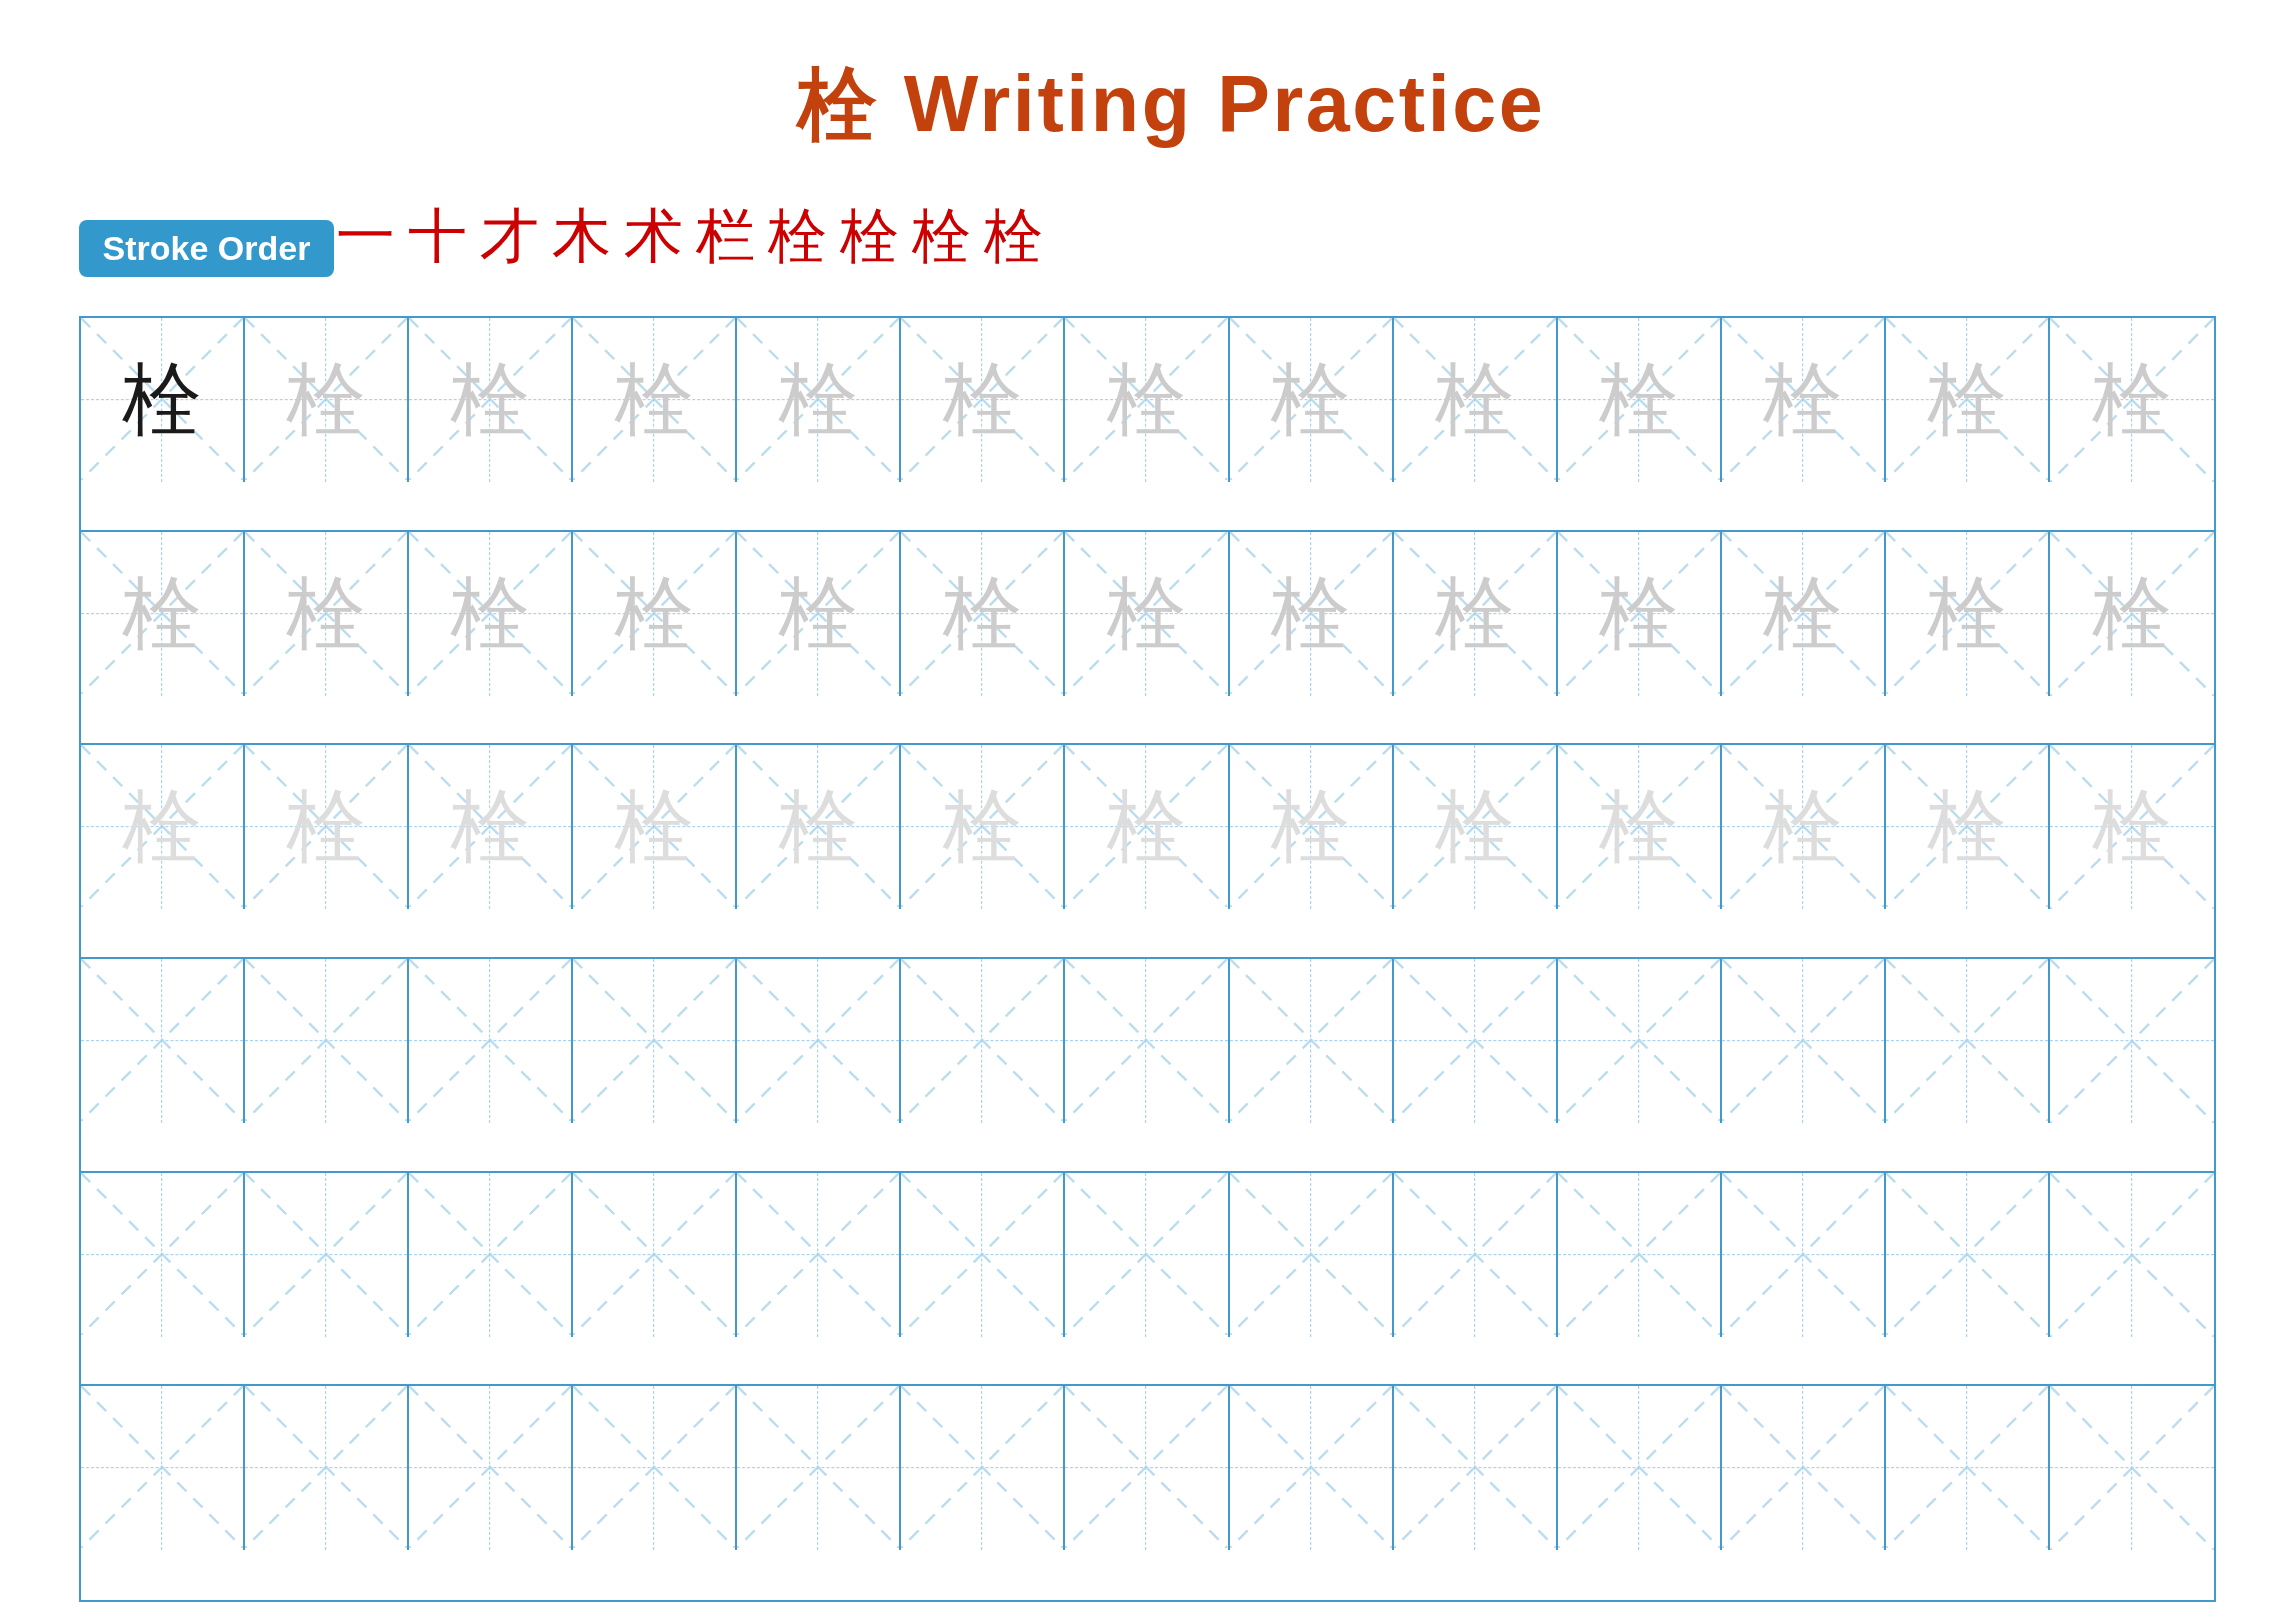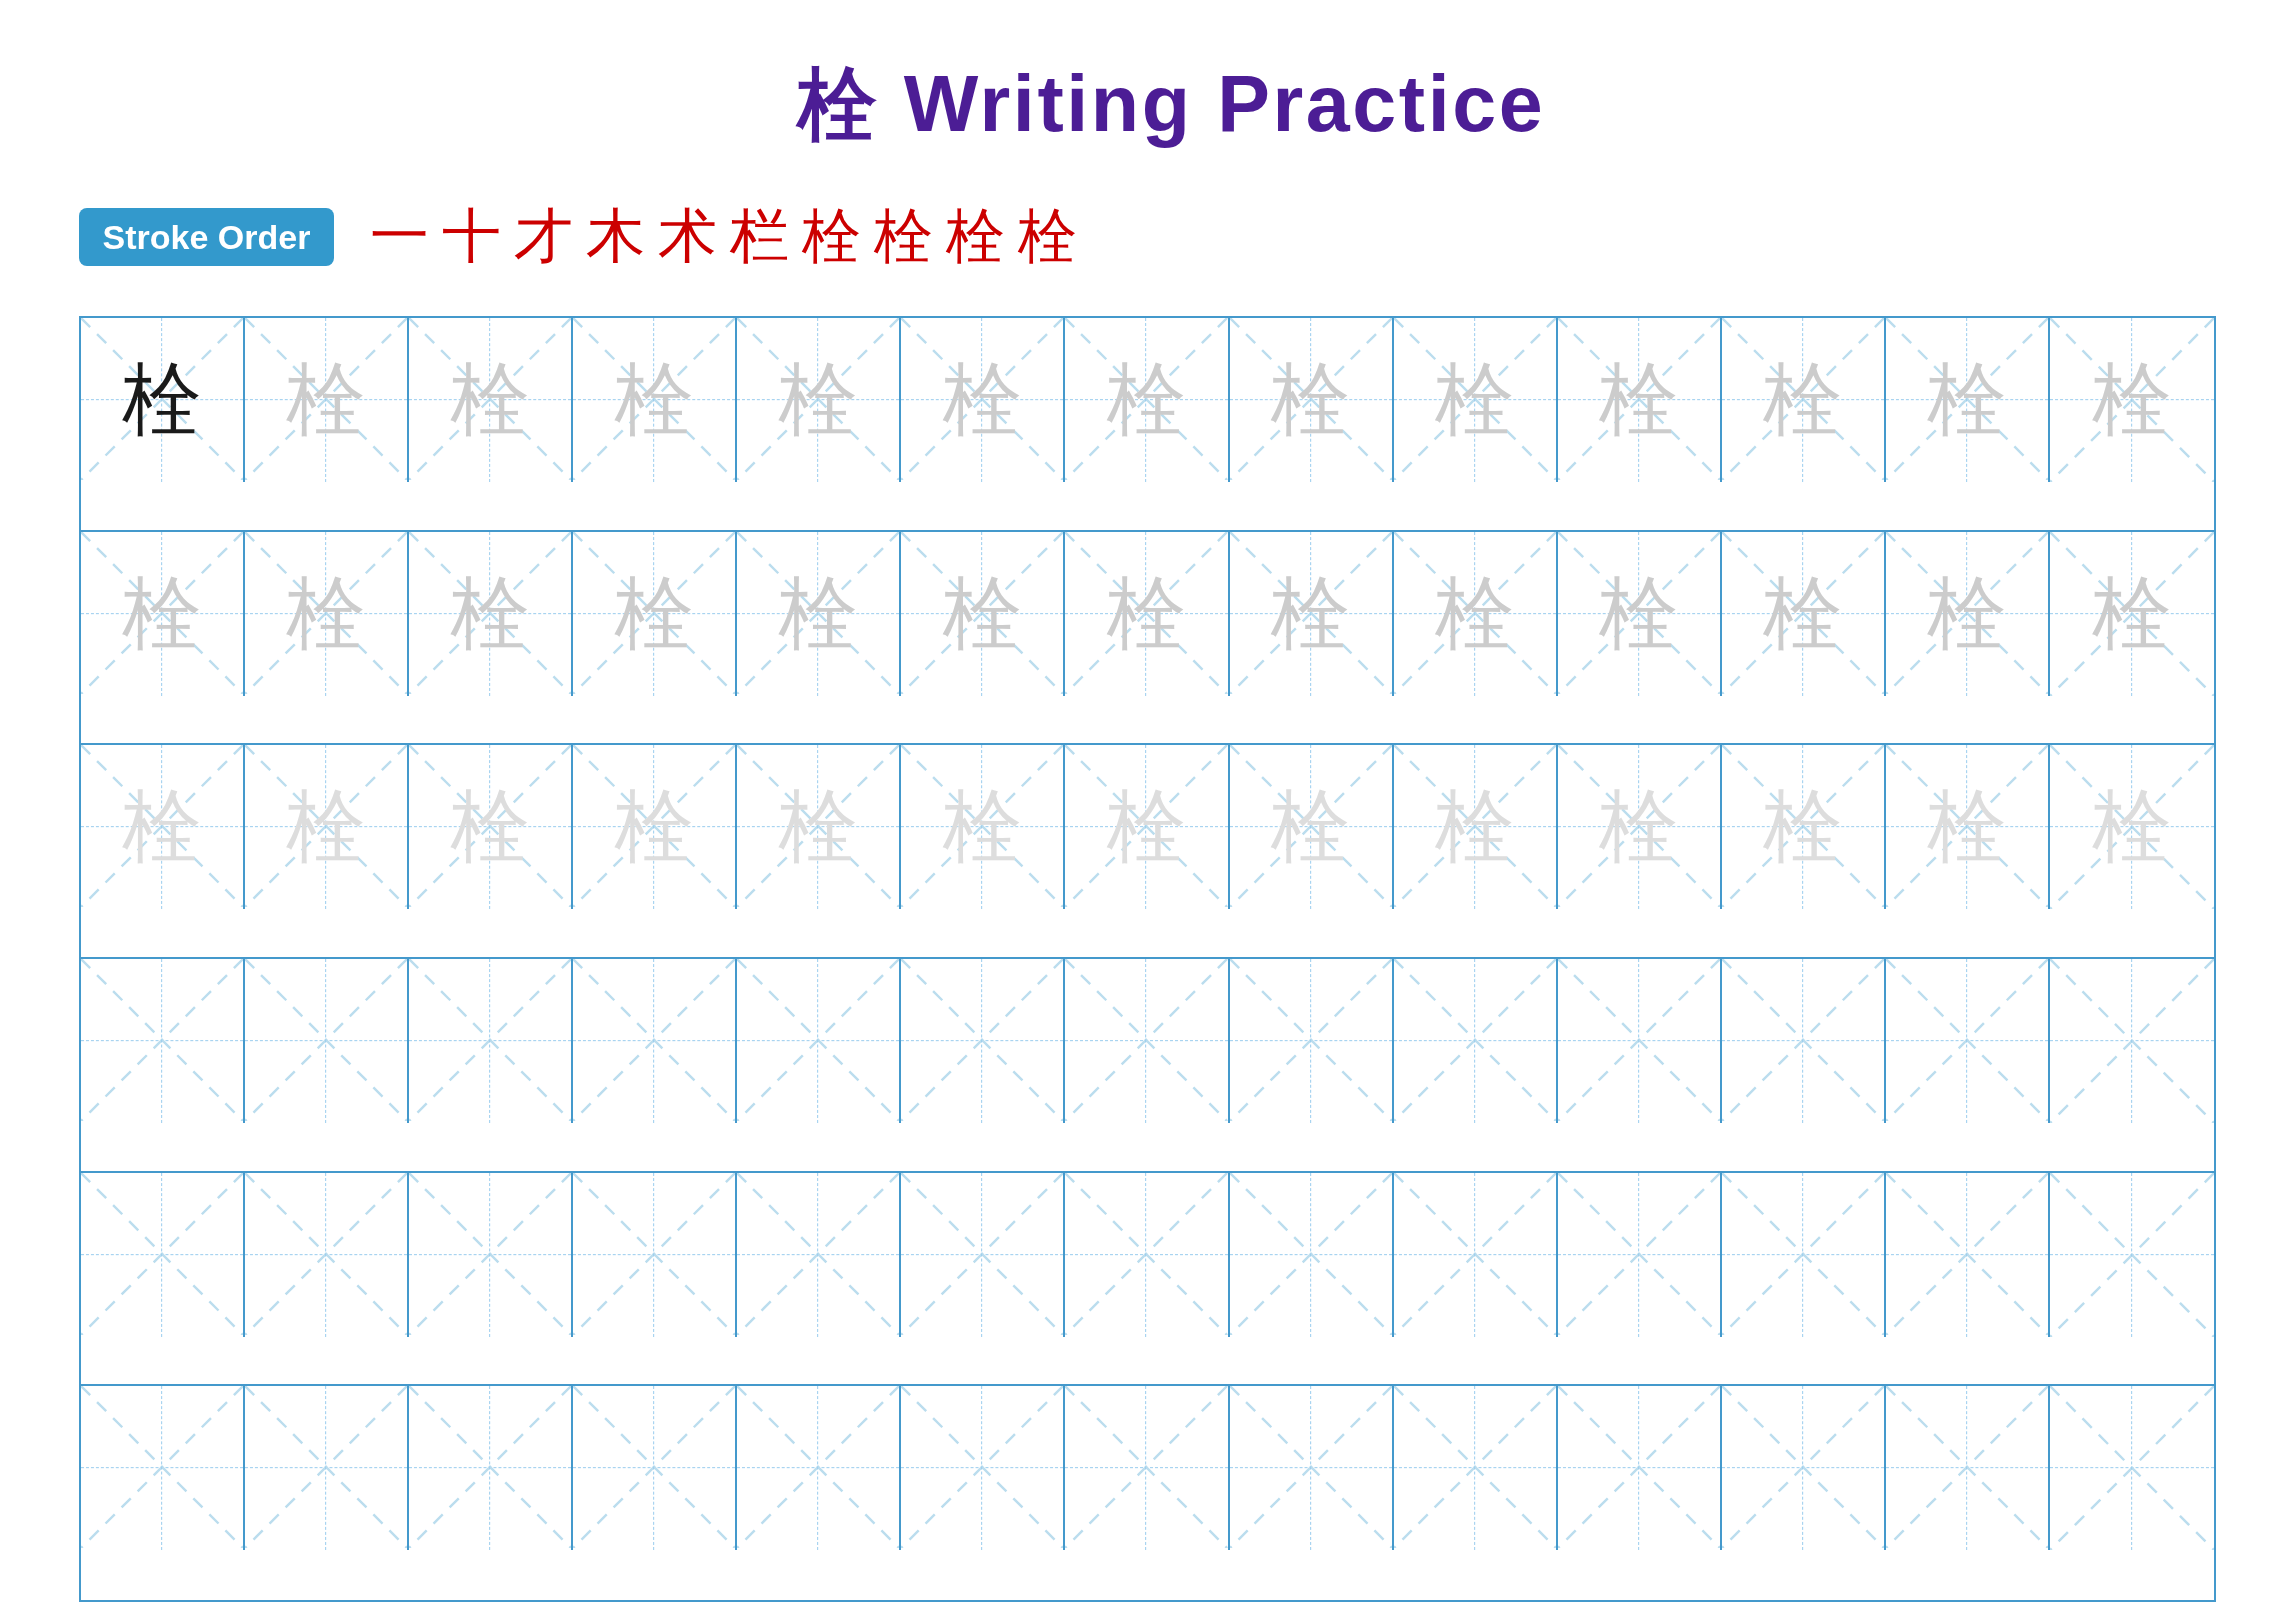--- a/index.html
+++ b/index.html
@@ -18,34 +18,34 @@
       height: 1622px;
       background: #ffffff;
       display: flex;
       flex-direction: column;
       align-items: center;
       padding: 52px 79px 52px 79px;
     }
 
     .title {
       font-size: 79px;
-      color: #4c1d95;
+      color: #c2410c;
       font-weight: bold;
       margin-bottom: 39px;
       text-align: center;
       letter-spacing: 2.6px;
       margin-left: 48px;
     }
 
     .stroke-order-row {
       display: flex;
-      align-items: center;
+      align-items: flex-end;
       width: 100%;
       margin-bottom: 39px;
-      gap: 36px;
+      gap: 2px;
     }
 
     .stroke-order-badge {
       background: #3399cc;
       color: white;
       font-size: 34px;
       font-weight: bold;
       padding: 9.2px 23.6px;
       border-radius: 7.9px;
       white-space: nowrap;

